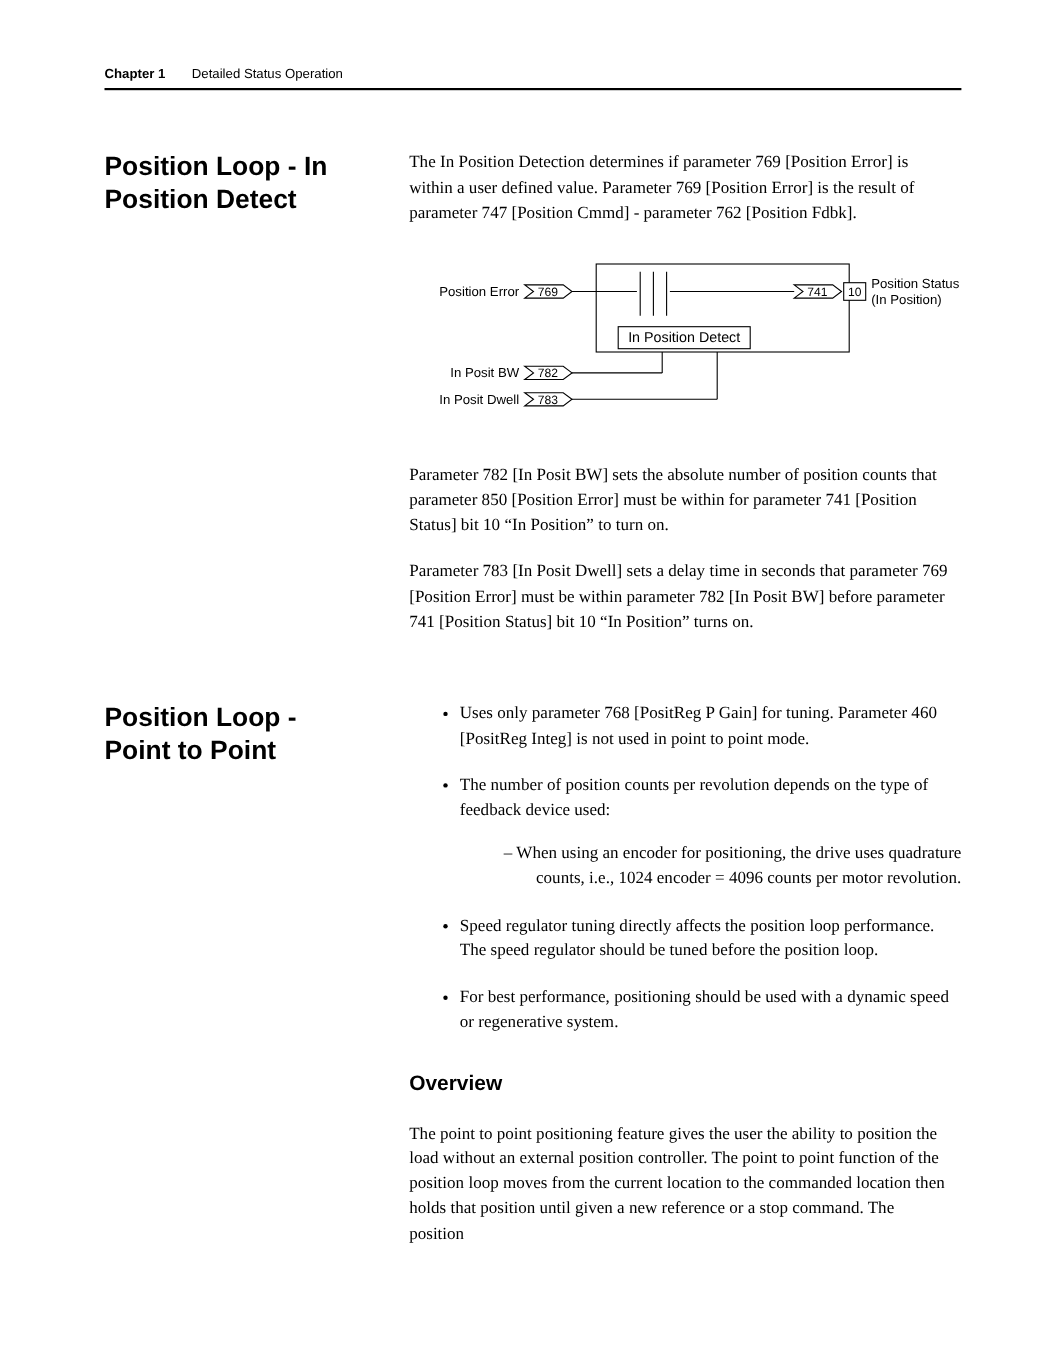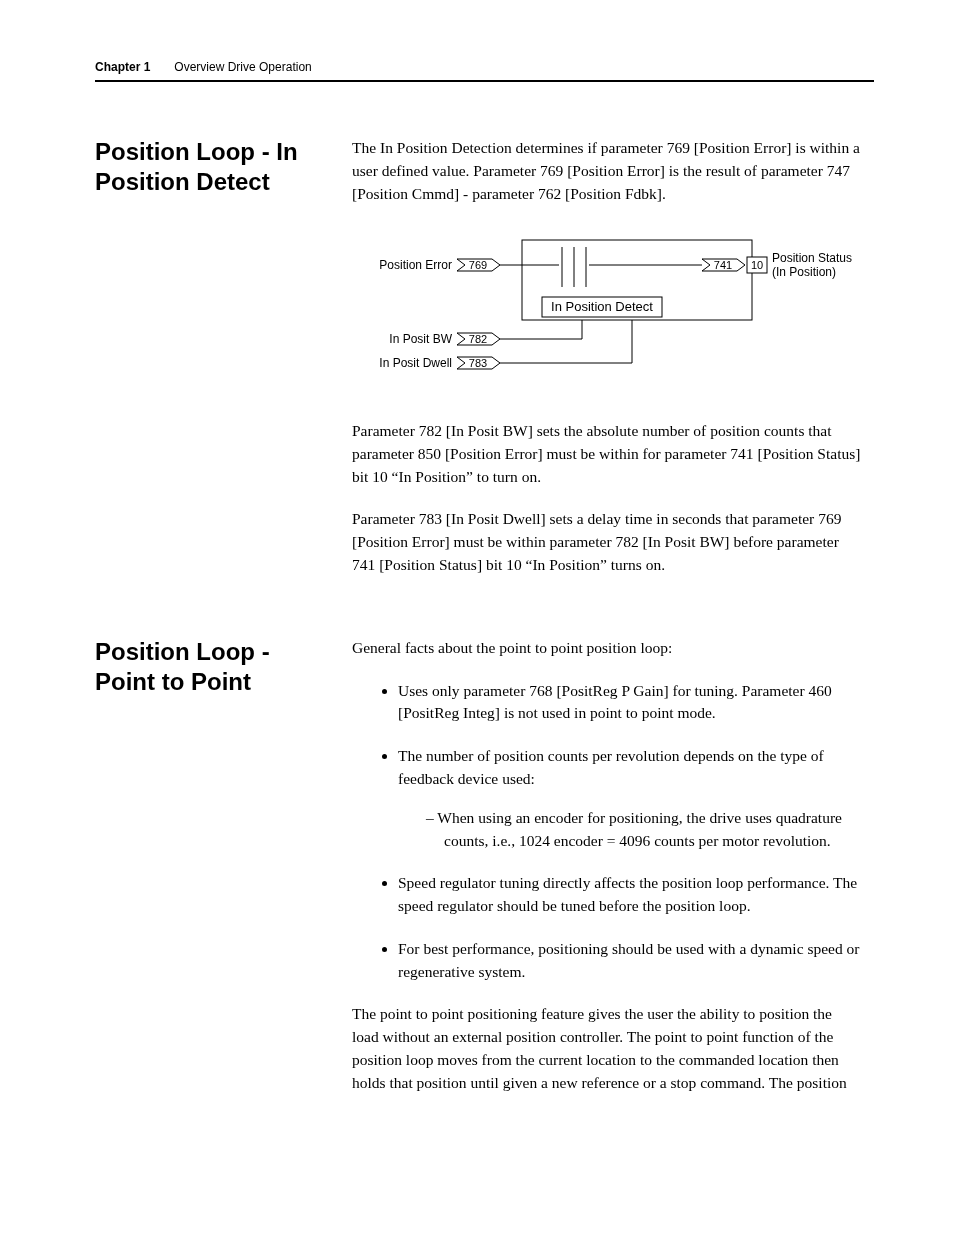--- a/index.html
+++ b/index.html
@@ -20,21 +20,21 @@
     gap: 24px;
     font-family: Arial, Helvetica, sans-serif;
     font-size: 12px;
     border-bottom: 2px solid #000;
     padding-bottom: 6px;
     margin-bottom: 55px;
   }
   .chapter-label { font-weight: bold; }
   .content-row {
     display: flex;
-    gap: 22px;
+    gap: 42px;
     margin-bottom: 40px;
   }
   .side-heading {
     width: 235px;
     flex: 0 0 235px;
     font-family: Arial, Helvetica, sans-serif;
     font-weight: bold;
     font-size: 24px;
     line-height: 1.25;
   }
@@ -50,20 +50,21 @@
   ul.bullets {
     list-style: disc;
     padding-left: 46px;
     margin: 0 0 20px 0;
   }
   ul.bullets > li { margin-bottom: 20px; }
   ul.dashes {
     list-style: none;
     padding-left: 28px;
     margin: 16px 0 0 0;
+    text-align: right;
   }
   ul.dashes > li {
     text-indent: -18px;
     padding-left: 18px;
     margin-bottom: 6px;
   }
   ul.dashes > li::before {
     content: "–  ";
   }
   .sub-heading {
@@ -73,21 +74,21 @@
     margin: 30px 0 20px 0;
   }
 </style>
 </head>
 <body>
 
 <div class="page">
 
   <div class="header-row">
     <span class="chapter-label">Chapter 1</span>
-    <span>Overview Drive Operation</span>
+    <span>Detailed Status Operation</span>
   </div>
 
   <div class="content-row">
     <div class="side-heading">Position Loop - In Position Detect</div>
     <div class="body-col">
       <p>The In Position Detection determines if parameter 769 [Position Error] is within a user defined value. Parameter 769 [Position Error] is the result of parameter 747 [Position Cmmd] - parameter 762 [Position Fdbk].</p>
 
       <div class="diagram">
         <svg width="500" height="160" viewBox="0 0 500 160" font-family="Arial, Helvetica, sans-serif">
 
@@ -129,32 +130,32 @@
       </div>
 
       <p>Parameter 782 [In Posit BW] sets the absolute number of position counts that parameter 850 [Position Error] must be within for parameter 741 [Position Status] bit 10 “In Position” to turn on.</p>
       <p>Parameter 783 [In Posit Dwell] sets a delay time in seconds that parameter 769 [Position Error] must be within parameter 782 [In Posit BW] before parameter 741 [Position Status] bit 10 “In Position” turns on.</p>
     </div>
   </div>
 
   <div class="content-row">
     <div class="side-heading">Position Loop - Point to Point</div>
     <div class="body-col">
-      <p>General facts about the point to point position loop:</p>
 
       <ul class="bullets">
         <li>Uses only parameter 768 [PositReg P Gain] for tuning. Parameter 460 [PositReg Integ] is not used in point to point mode.</li>
         <li>
           <span>The number of position counts per revolution depends on the type of feedback device used:</span>
           <ul class="dashes">
             <li>When using an encoder for positioning, the drive uses quadrature counts, i.e., 1024 encoder = 4096 counts per motor revolution.</li>
           </ul>
         </li>
         <li>Speed regulator tuning directly affects the position loop performance. The speed regulator should be tuned before the position loop.</li>
         <li>For best performance, positioning should be used with a dynamic speed or regenerative system.</li>
       </ul>
 
+      <div class="sub-heading">Overview</div>
 
       <p>The point to point positioning feature gives the user the ability to position the load without an external position controller. The point to point function of the position loop moves from the current location to the commanded location then holds that position until given a new reference or a stop command. The position</p>
     </div>
   </div>
 
 </div>
 
 </body></html>

